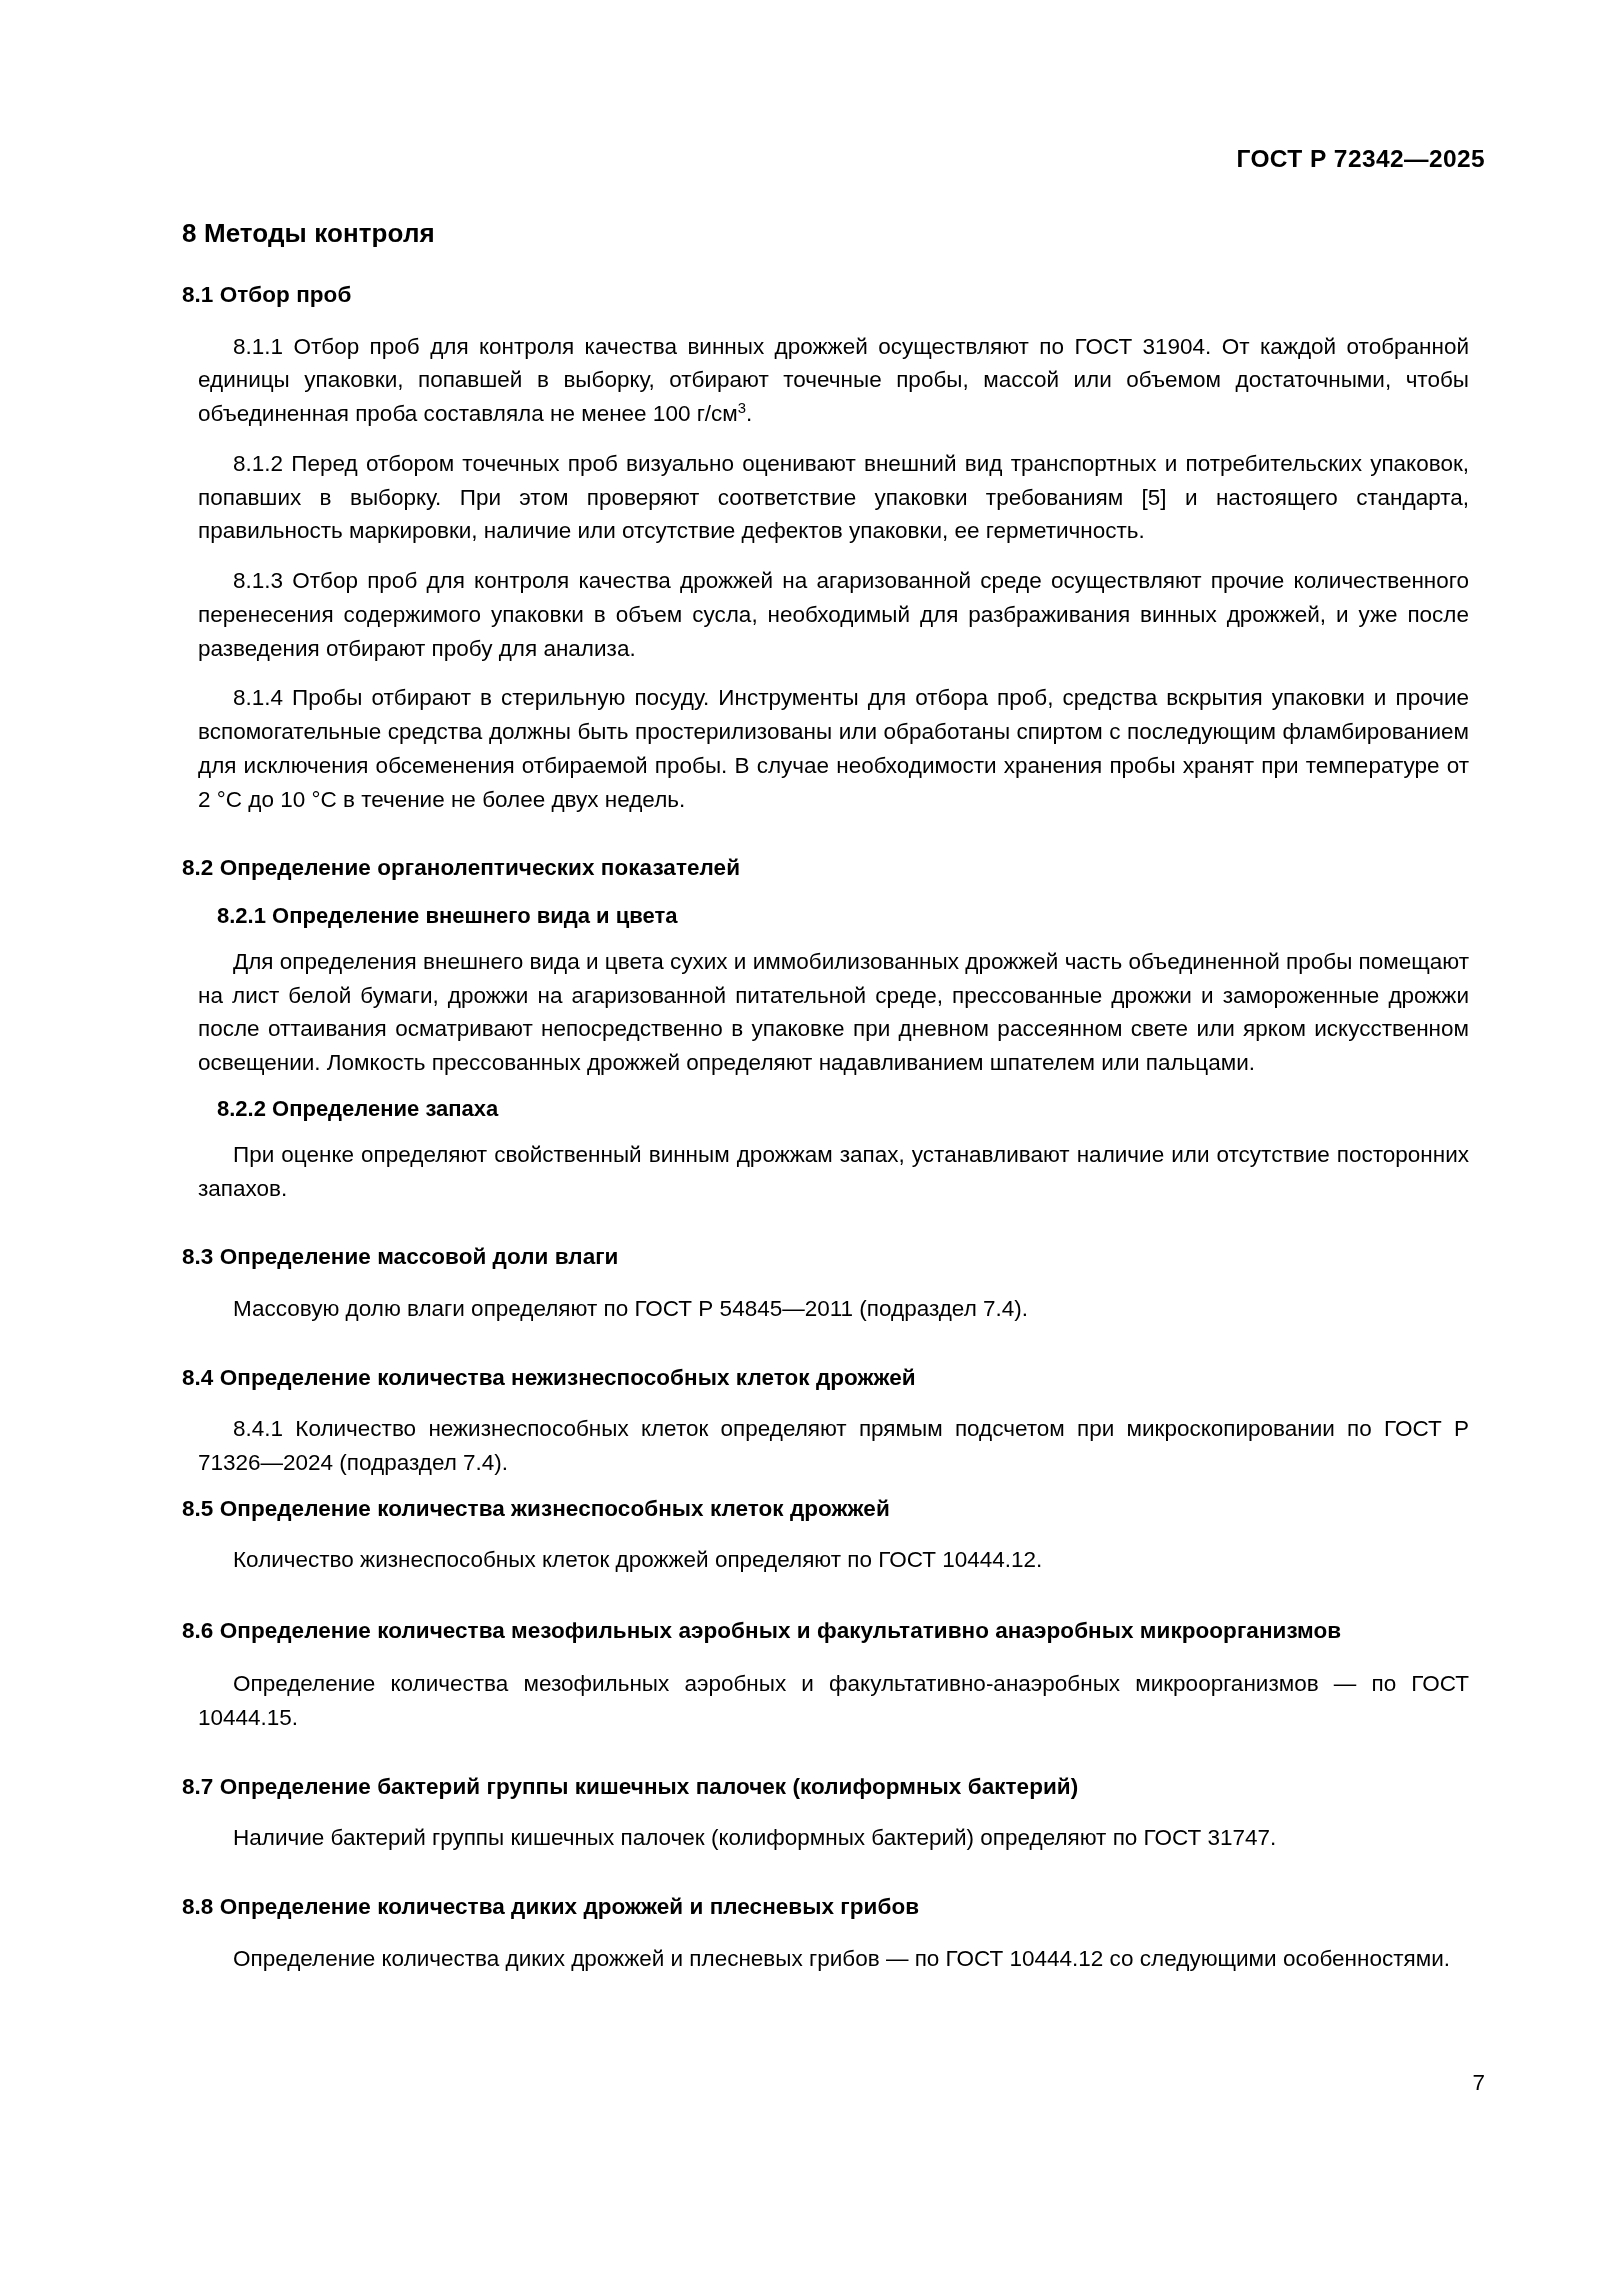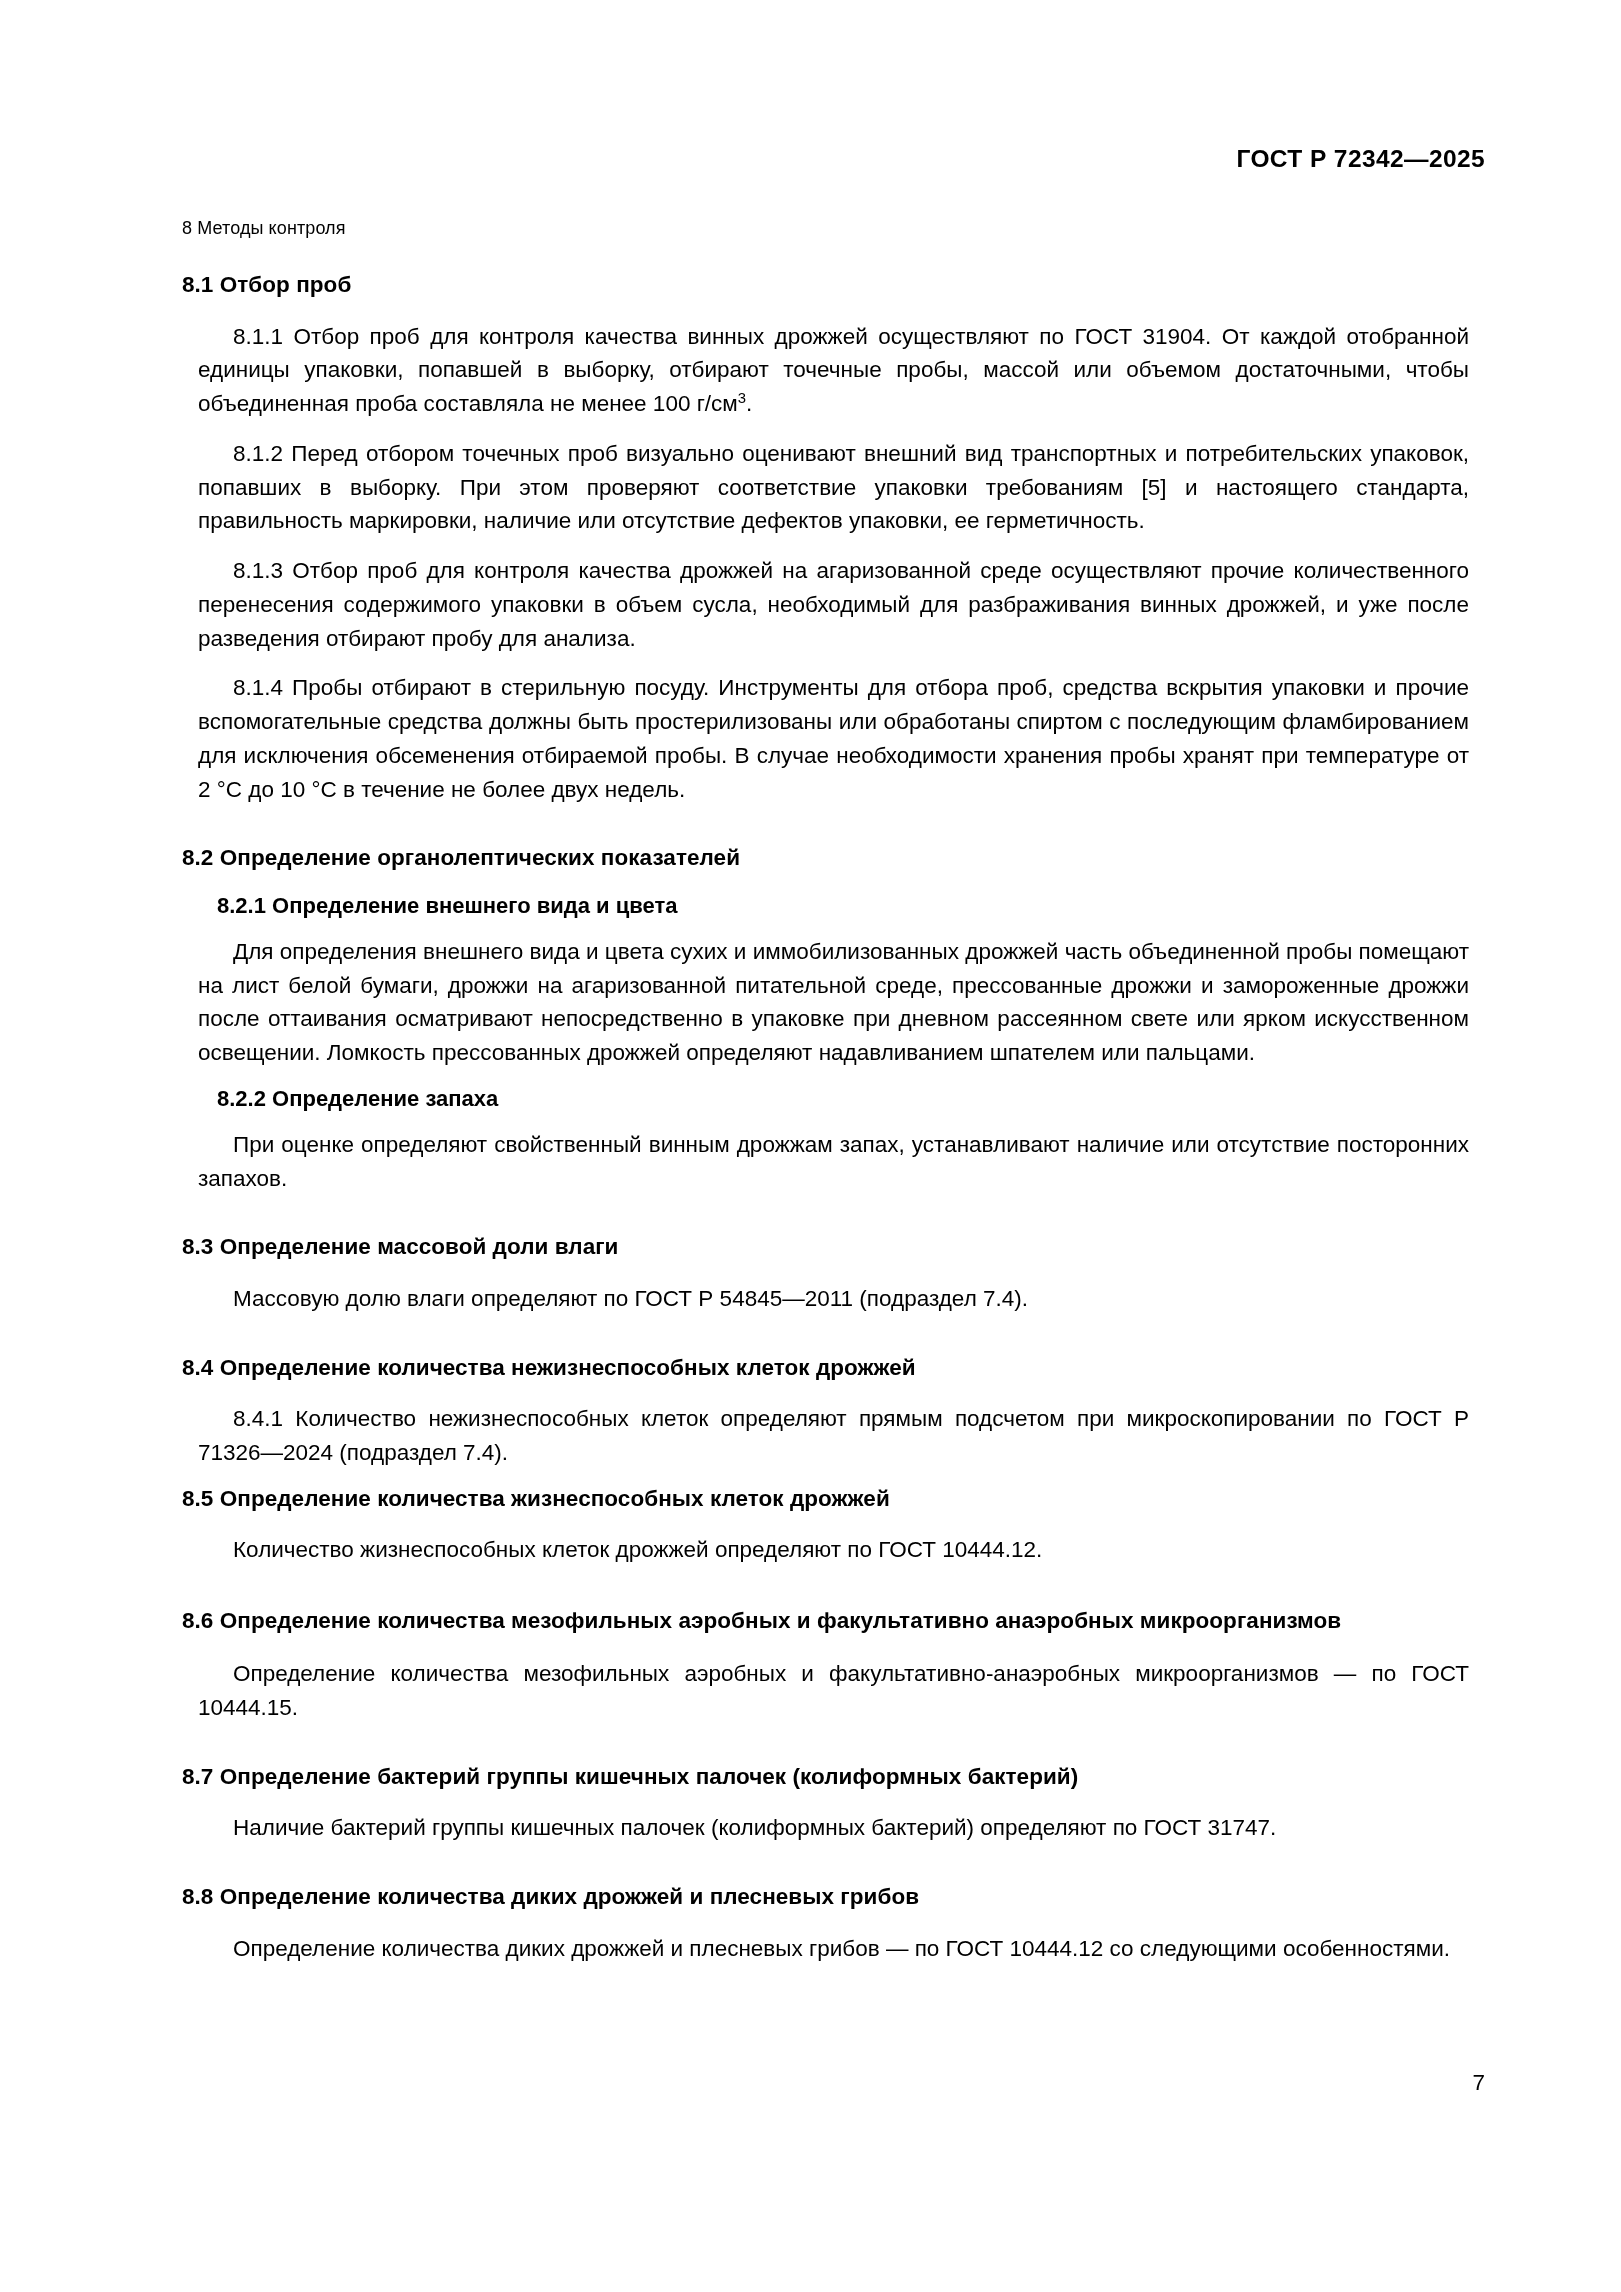--- a/index.html
+++ b/index.html
@@ -29,22 +29,22 @@
     letter-spacing: 0.4px;
     white-space: nowrap;
   }
   .content {
     position: absolute;
     left: 182px;
     right: 136px;
     top: 218px;
   }
   .h1 {
-    font-size: 18px;
-    font-weight: normal;
+    font-size: 26px;
+    font-weight: bold;
     margin: 0 0 33px 0;
     letter-spacing: 0.1px;
   }
   .h2 {
     font-size: 22.5px;
     font-weight: bold;
     margin: 0 0 21.6px 0;
     letter-spacing: 0.05px;
   }
   .h2.tight-top { margin-top: 4px; }

